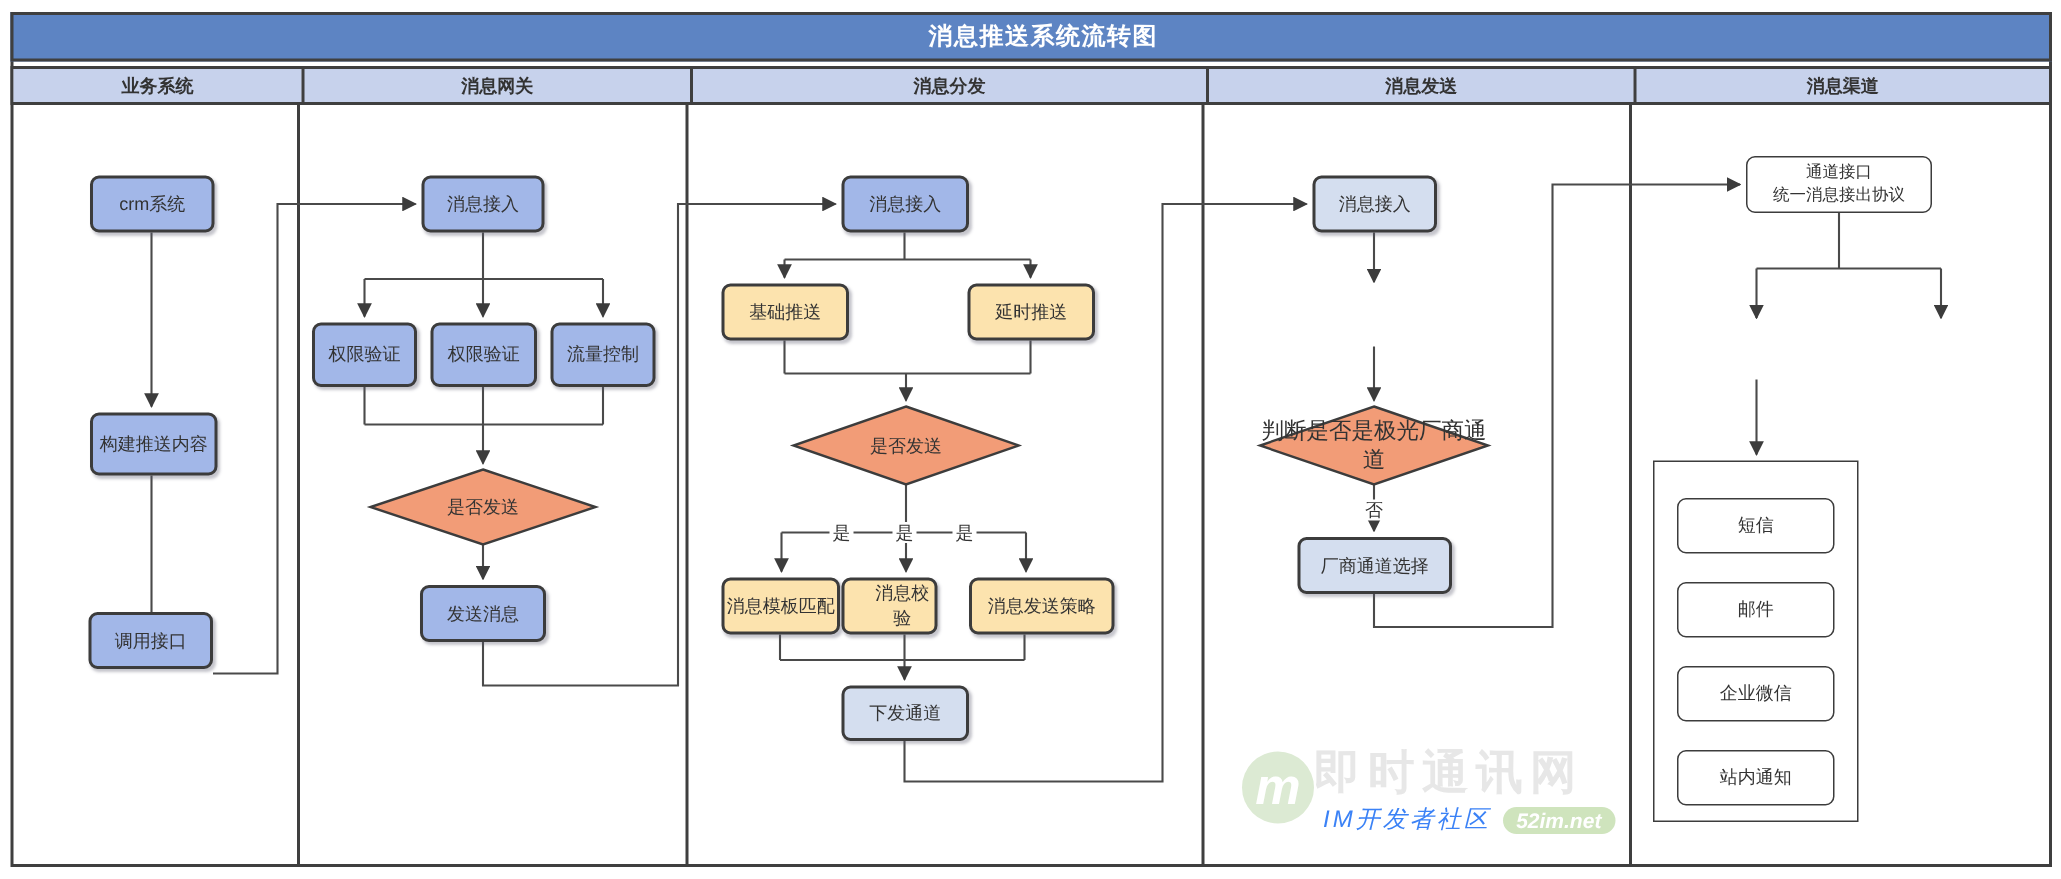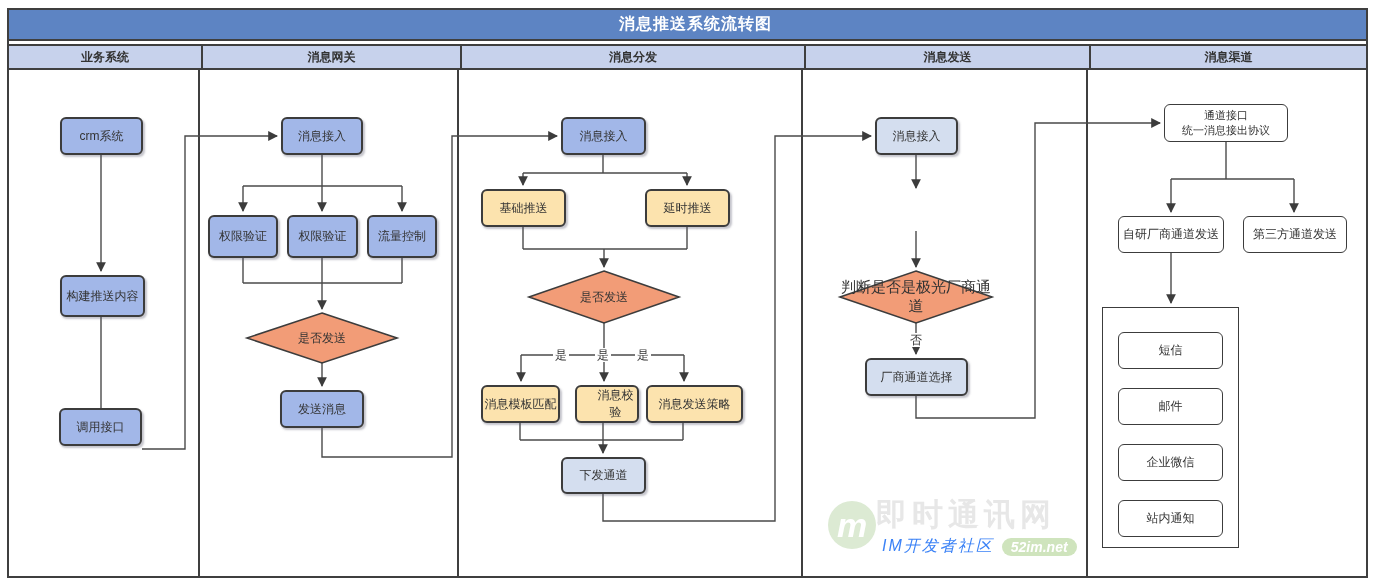--- a/index.html
+++ b/index.html
@@ -140,34 +140,32 @@
   <div class="node blue" style="left:280px;top:390px;width:84px;height:38px;">发送消息</div>
 
   <div class="node blue" style="left:561px;top:117px;width:85px;height:38px;">消息接入</div>
   <div class="node yellow" style="left:481px;top:189px;width:85px;height:38px;">基础推送</div>
   <div class="node yellow" style="left:645px;top:189px;width:85px;height:38px;">延时推送</div>
   <div class="dlabel" style="left:544px;top:285px;width:120px;height:24px;">是否发送</div>
   <span class="elabel" style="left:561px;top:355px;">是</span>
   <span class="elabel" style="left:603px;top:355px;">是</span>
   <span class="elabel" style="left:643px;top:355px;">是</span>
   <div class="node yellow" style="left:481px;top:385px;width:79px;height:38px;">消息模板匹配</div>
-  <div class="node yellow" style="left:575px;top:385px;width:64px;height:38px;padding-left:17px;">消息校验</div>
+  <div class="node yellow" style="left:561px;top:385px;width:64px;height:38px;padding-left:17px;">消息校验</div>
   <div class="node yellow" style="left:646px;top:385px;width:97px;height:38px;">消息发送策略</div>
   <div class="node lightblue" style="left:561px;top:457px;width:85px;height:37px;">下发通道</div>
 
   <div class="node lightblue" style="left:875px;top:117px;width:83px;height:38px;">消息接入</div>
   <div class="dlabel" style="left:841px;top:286px;width:150px;height:22px;font-size:15px;font-family:Liberation Serif, serif;">判断是否是极光厂商通道</div>
   <span class="elabel" style="left:916px;top:340px;">否</span>
   <div class="node lightblue" style="left:865px;top:358px;width:103px;height:38px;">厂商通道选择</div>
 
   <div class="node white twoline" style="left:1164px;top:104px;width:124px;height:38px;">
     <span>通道接口</span>
     <span>统一消息接出协议</span>
   </div>
-  <div class="node white" style="left:1118px;top:216px;width:106px;height:37px;">自研厂商通道发送</div>
-  <div class="node white" style="left:1243px;top:216px;width:104px;height:37px;">第三方通道发送</div>
   <div class="group" style="left:1102px;top:307px;width:137px;height:241px;"></div>
   <div class="node white" style="left:1118px;top:332px;width:105px;height:37px;box-shadow:none;">短信</div>
   <div class="node white" style="left:1118px;top:388px;width:105px;height:37px;box-shadow:none;">邮件</div>
   <div class="node white" style="left:1118px;top:444px;width:105px;height:37px;box-shadow:none;">企业微信</div>
   <div class="node white" style="left:1118px;top:500px;width:105px;height:37px;box-shadow:none;">站内通知</div>
 
 </div>
 
 </body></html>

